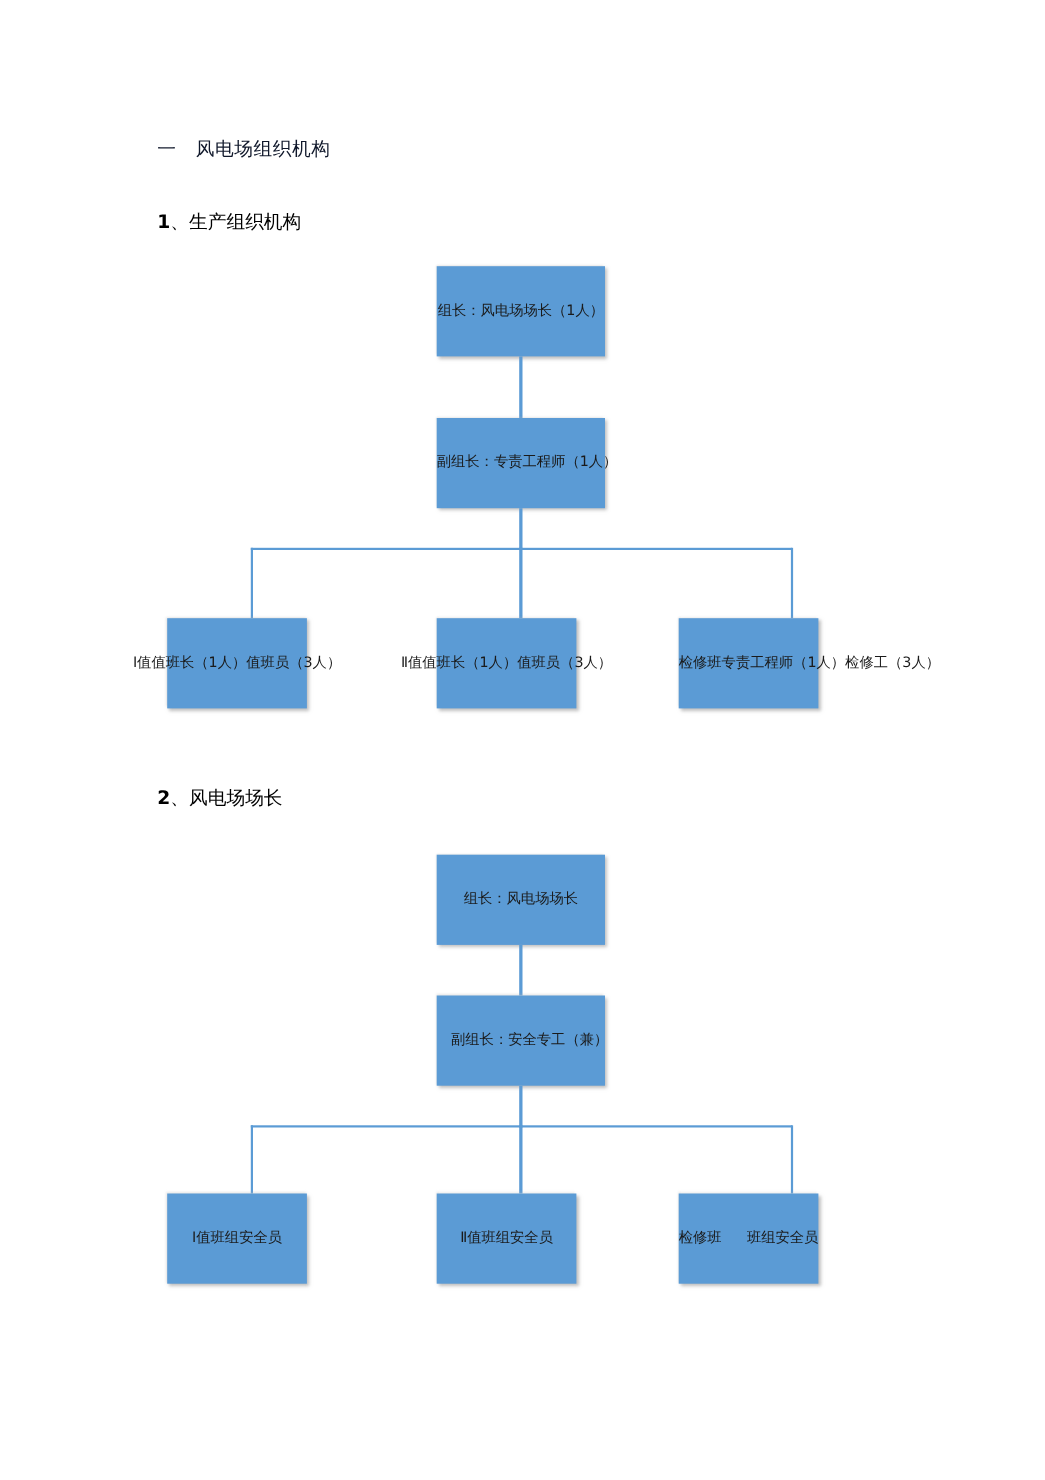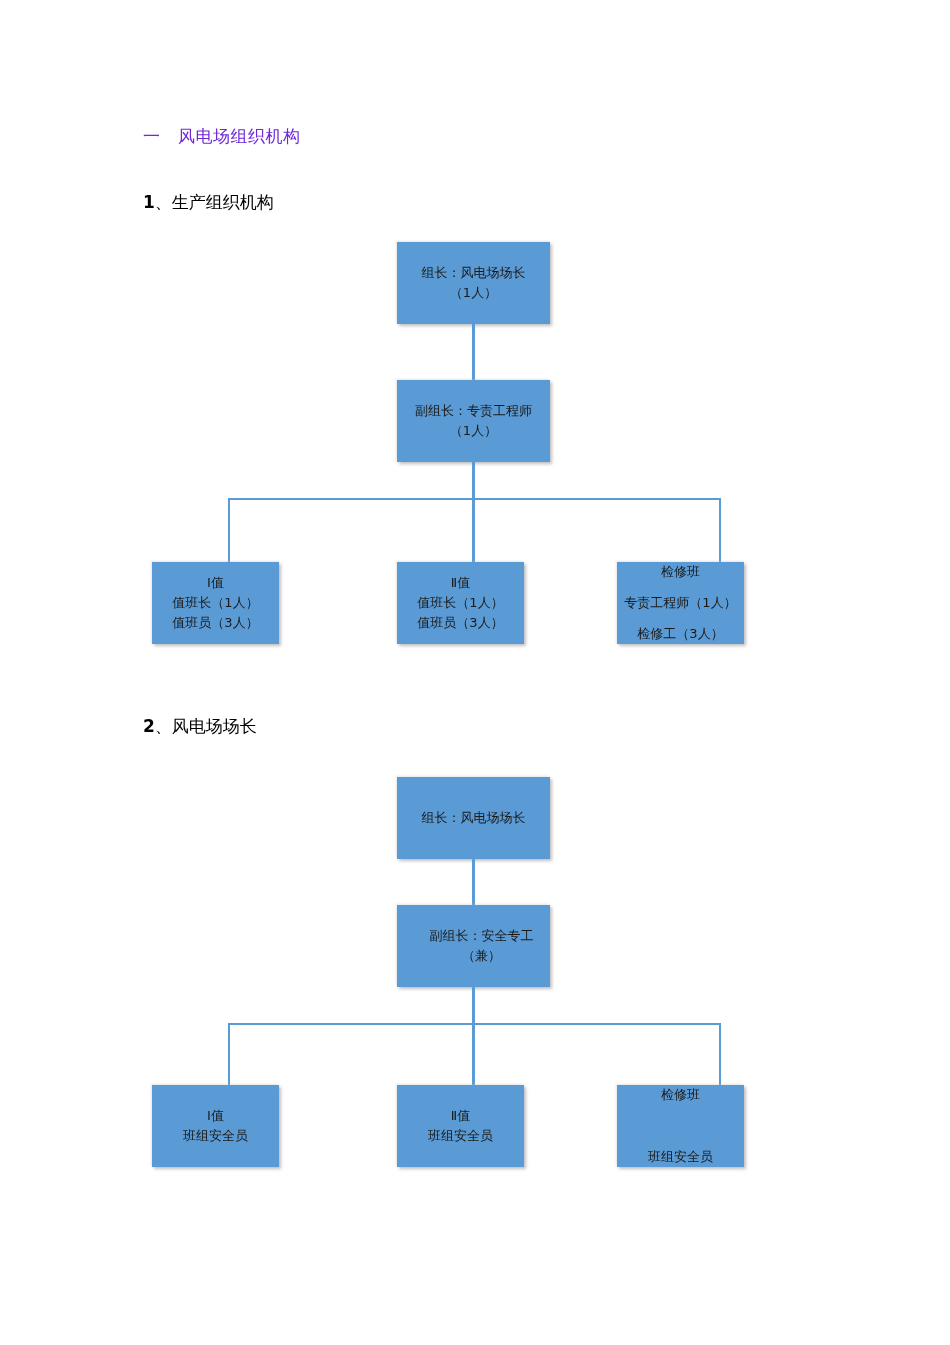--- a/index.html
+++ b/index.html
@@ -21,21 +21,21 @@
     inset: 0;
   }
 
   
   .heading-main {
     position: absolute;
     left: 143px;
     font-size: 17px;
     line-height: 1.2;
     letter-spacing: 0.5px;
-    color: #6d28d9;
+    color: #0f172a;
     white-space: pre;
   }
   .heading-sub {
     position: absolute;
     left: 143px;
     font-size: 17px;
     line-height: 1.2;
     color: #000;
     white-space: pre;
   }
@@ -55,21 +55,21 @@
   }
   #chart-production { top: 240px; height: 410px; }
   #chart-safety     { top: 775px; height: 405px; }
 
   
   .node {
     position: absolute;
     background: #5B9BD5;
     box-sizing: border-box;
     display: flex;
-    flex-direction: column;
+    flex-direction: row;
     align-items: center;
     justify-content: center;
     text-align: center;
     color: #1a1a1a;
     font-size: 13px;
     line-height: 1.55;
     box-shadow: 2px 2px 3px rgba(140,140,140,0.55),
                 -1px -1px 2px rgba(190,190,190,0.35);
   }
   .node .line {
@@ -87,21 +87,21 @@
   .node.leaf {
     width: 127px;
     height: 82px;
   }
   .node.leaf.col-1 { left: 152px; }
   .node.leaf.col-2 { left: 397px; text-align: center; }
   .node.leaf.col-3 { left: 617px; justify-content: space-between; }
 
   
   #chart-production .root   { top: 2px; }
-  #chart-production .deputy { top: 140px; }
+  #chart-production .deputy { top: 140px; justify-content: space-between; }
   #chart-production .leaf   { top: 322px; }
 
   #chart-safety .root   { top: 2px; }
   #chart-safety .deputy { top: 130px; padding-left: 16px; }
   #chart-safety .leaf   { top: 310px; }
 
   
   .conn {
     position: absolute;
     background: #5B9BD5;

